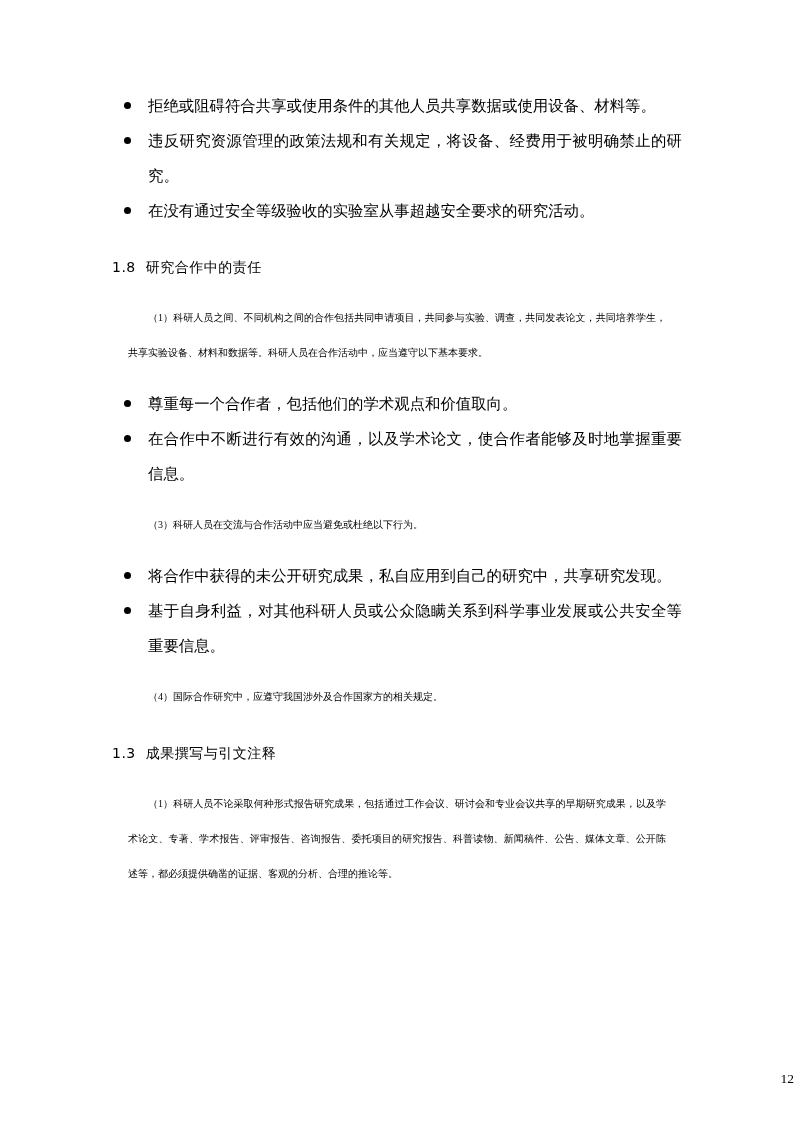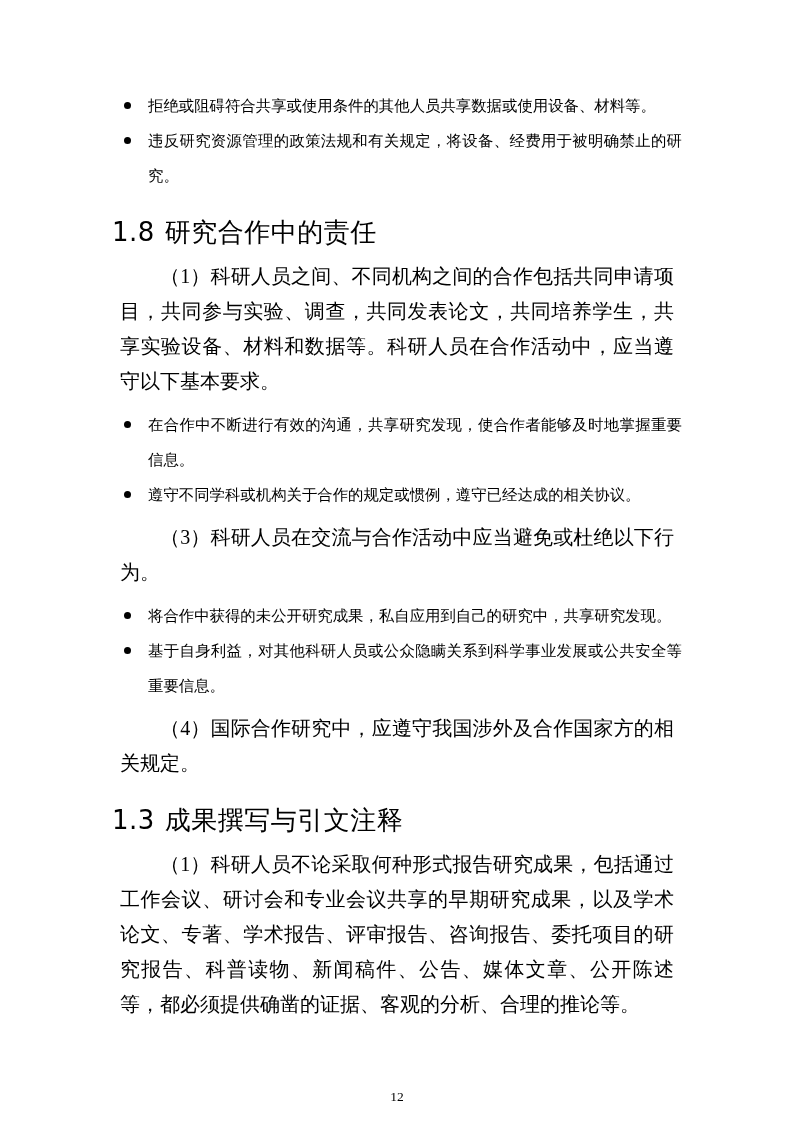--- a/index.html
+++ b/index.html
@@ -44,71 +44,72 @@
     content: "";
     position: absolute;
     left: 12px;
     top: 14px;
     width: 7px;
     height: 7px;
     background: #000;
     border-radius: 50%;
   }
   h2.heading {
-    font-size: 26px;
+    font-size: 14px;
     font-weight: normal;
     font-family: "DejaVu Sans", "Liberation Sans", sans-serif;
     margin: 22px 0 10px 0;
     letter-spacing: 0.5px;
     line-height: 34px;
   }
   h2.heading .num {
     margin-right: 10px;
   }
   p.para {
-    font-size: 20px;
+    font-size: 10px;
     line-height: 35px;
-    margin: 8px;
+    margin: 16px;
     text-indent: 2em;
     text-align: justify;
     text-justify: inter-ideograph;
   }
   .block {
     margin-bottom: 0;
   }
   .pagenum {
     position: absolute;
-    bottom: 18px;
+    bottom: 36px;
     left: 0;
     width: 100%;
-    text-align: center;
+    text-align: right;
     font-size: 13.5px;
     font-family: "Liberation Serif", serif;
   }
 </style>
 </head>
 <body>
 
 <div class="page">
   <div class="content">
 
     <ul class="bullets block">
       <li>拒绝或阻碍符合共享或使用条件的其他人员共享数据或使用设备、材料等。</li>
       <li>违反研究资源管理的政策法规和有关规定，将设备、经费用于被明确禁止的研究。</li>
+      <li>在没有通过安全等级验收的实验室从事超越安全要求的研究活动。</li>
     </ul>
 
     <h2 class="heading">
       <span class="num">1.8</span><span>研究合作中的责任</span>
     </h2>
 
     <p class="para block">（1）科研人员之间、不同机构之间的合作包括共同申请项目，共同参与实验、调查，共同发表论文，共同培养学生，共享实验设备、材料和数据等。科研人员在合作活动中，应当遵守以下基本要求。</p>
 
     <ul class="bullets block">
-      <li>在合作中不断进行有效的沟通，共享研究发现，使合作者能够及时地掌握重要信息。</li>
-      <li>遵守不同学科或机构关于合作的规定或惯例，遵守已经达成的相关协议。</li>
+      <li>尊重每一个合作者，包括他们的学术观点和价值取向。</li>
+      <li>在合作中不断进行有效的沟通，以及学术论文，使合作者能够及时地掌握重要信息。</li>
     </ul>
 
     <p class="para block">（3）科研人员在交流与合作活动中应当避免或杜绝以下行为。</p>
 
     <ul class="bullets block">
       <li>将合作中获得的未公开研究成果，私自应用到自己的研究中，共享研究发现。</li>
       <li>基于自身利益，对其他科研人员或公众隐瞒关系到科学事业发展或公共安全等重要信息。</li>
     </ul>
 
     <p class="para block">（4）国际合作研究中，应遵守我国涉外及合作国家方的相关规定。</p>

